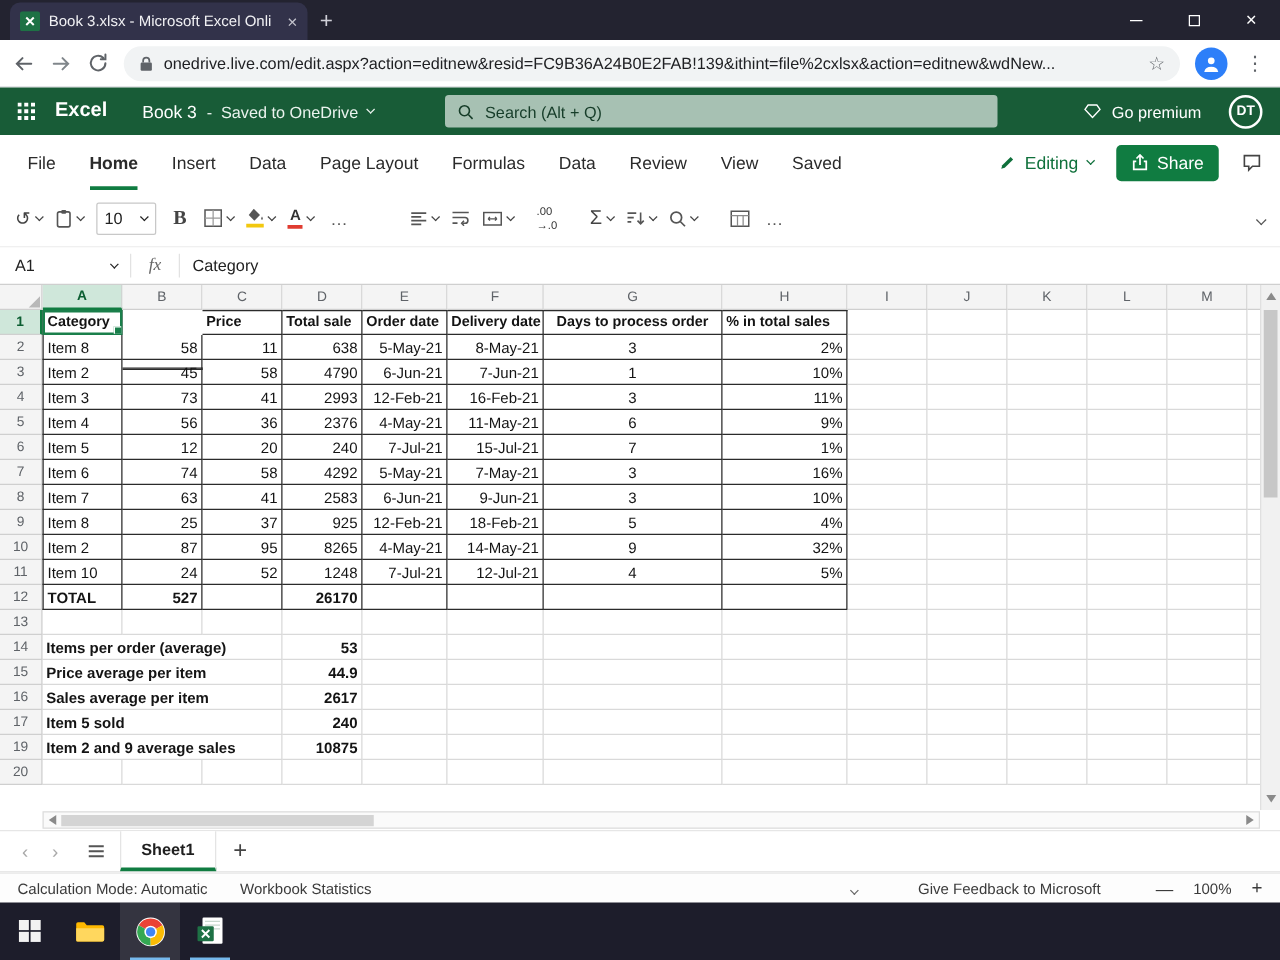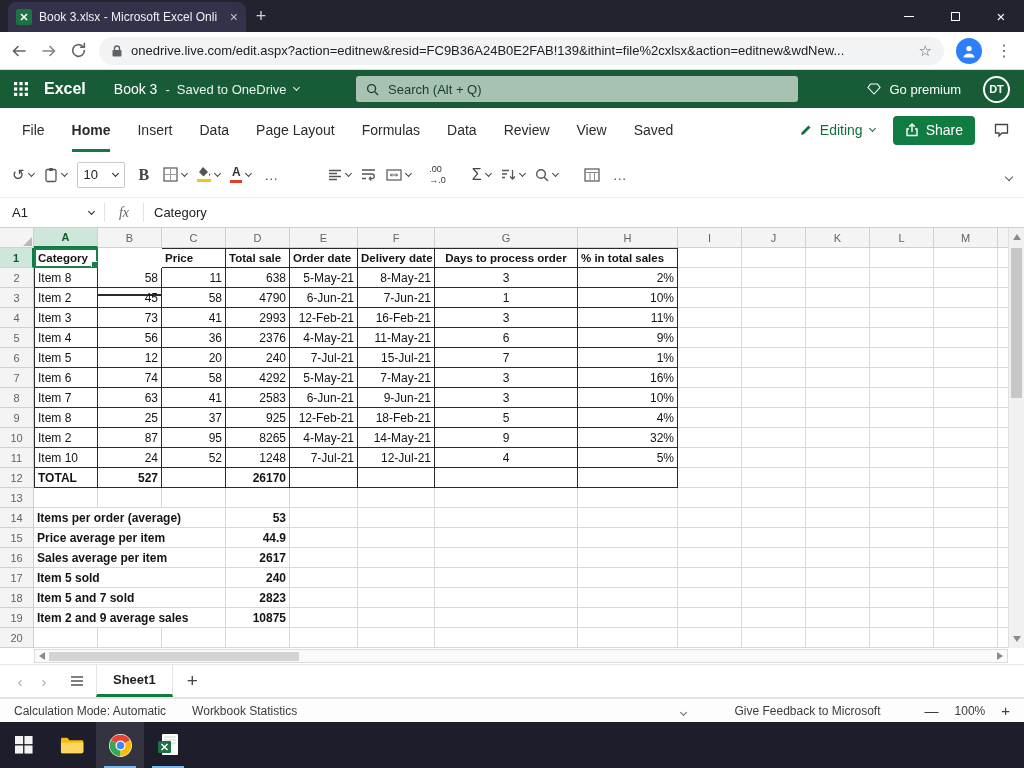--- a/index.html
+++ b/index.html
@@ -702,35 +702,20 @@
           <div class="cell" style="width: 143px;"></div>
           <div class="cell" style="width: 100px;"></div>
           <div class="cell" style="width: 64px;"></div>
           <div class="cell" style="width: 64px;"></div>
           <div class="cell" style="width: 64px;"></div>
           <div class="cell" style="width: 64px;"></div>
           <div class="cell" style="width: 64px;"></div>
           <div class="cell filler"></div>
         </div>
         <div class="grid-row">
-          <div class="row-h">18</div>
-          <div class="cell bold" style="width: 192px;">Item 5 and 7 sold</div>
-          <div class="cell bold ar" style="width: 64px;">2823</div>
-          <div class="cell" style="width: 68px;"></div>
-          <div class="cell" style="width: 77px;"></div>
-          <div class="cell" style="width: 143px;"></div>
-          <div class="cell" style="width: 100px;"></div>
-          <div class="cell" style="width: 64px;"></div>
-          <div class="cell" style="width: 64px;"></div>
-          <div class="cell" style="width: 64px;"></div>
-          <div class="cell" style="width: 64px;"></div>
-          <div class="cell" style="width: 64px;"></div>
-          <div class="cell filler"></div>
-        </div>
-        <div class="grid-row">
           <div class="row-h">19</div>
           <div class="cell bold" style="width: 192px;">Item 2 and 9 average sales</div>
           <div class="cell bold ar" style="width: 64px;">10875</div>
           <div class="cell" style="width: 68px;"></div>
           <div class="cell" style="width: 77px;"></div>
           <div class="cell" style="width: 143px;"></div>
           <div class="cell" style="width: 100px;"></div>
           <div class="cell" style="width: 64px;"></div>
           <div class="cell" style="width: 64px;"></div>
           <div class="cell" style="width: 64px;"></div>

